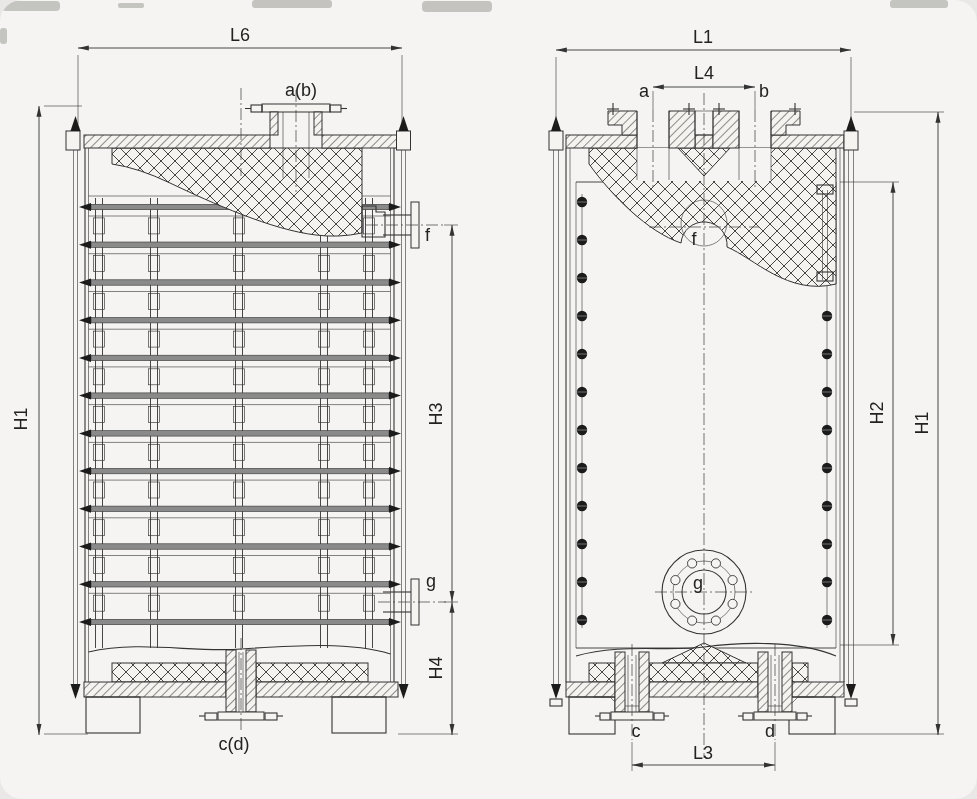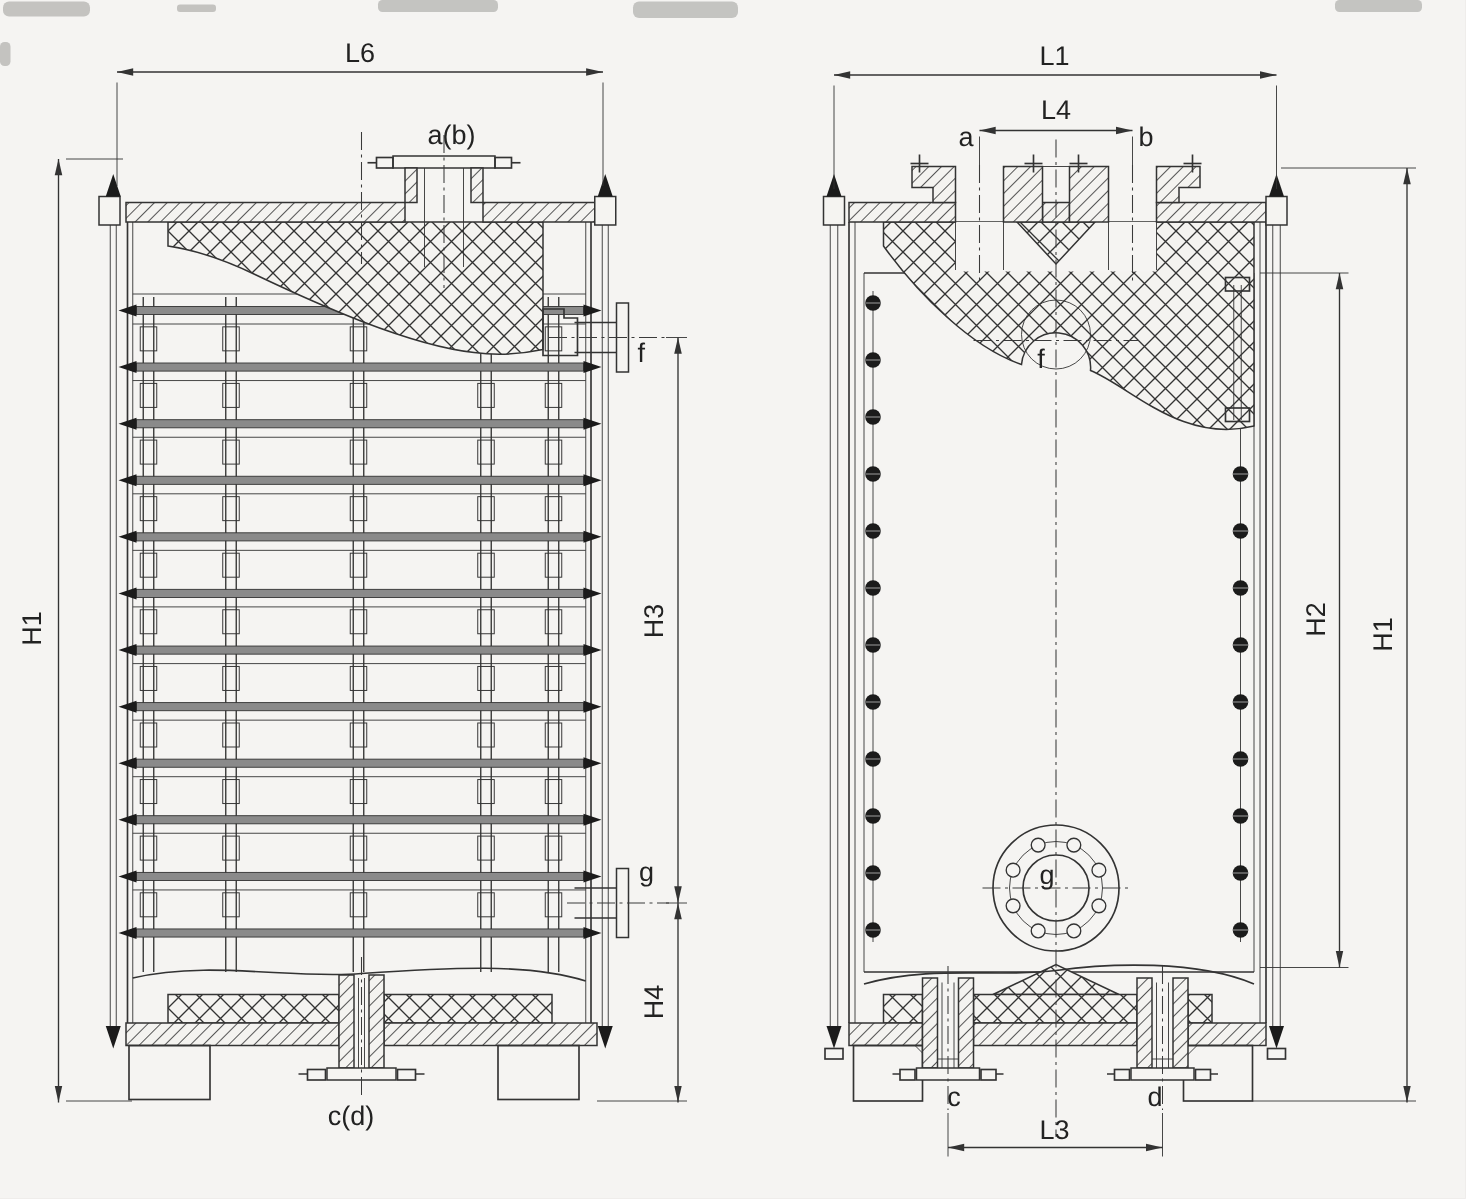--- a/index.html
+++ b/index.html
@@ -1,16 +1,16 @@
 <!DOCTYPE html>
 <html><head>
 <meta charset="utf-8">
 <style>
   html,body{margin:0;padding:0;background:#e9e8e6;}
-  .stage{width:977px;height:799px;background:#f5f4f2;position:relative;overflow:hidden;}
+  .stage{width:977px;height:799px;background:#f5f4f2;position:relative;overflow:hidden;border-radius:22px;}
   svg{display:block;}
   .ln{stroke:#333;fill:none;stroke-width:1.1;}
   .lnt{stroke:#333;fill:none;stroke-width:0.6;}
   .lnc{stroke:#333;fill:none;stroke-width:0.9;}
   .dim{stroke:#333;fill:none;stroke-width:0.9;}
   .cl{stroke:#3a3a3a;fill:none;stroke-width:0.7;stroke-dasharray:12 3 2 3;}
   .hatch{fill:url(#h45);stroke:#333;stroke-width:1;}
   .xhatch{fill:url(#xh);stroke:#333;stroke-width:1;}
   .solid{fill:#f5f4f1;stroke:#333;stroke-width:1;}
   .white{fill:#f5f4f2;stroke:none;}

